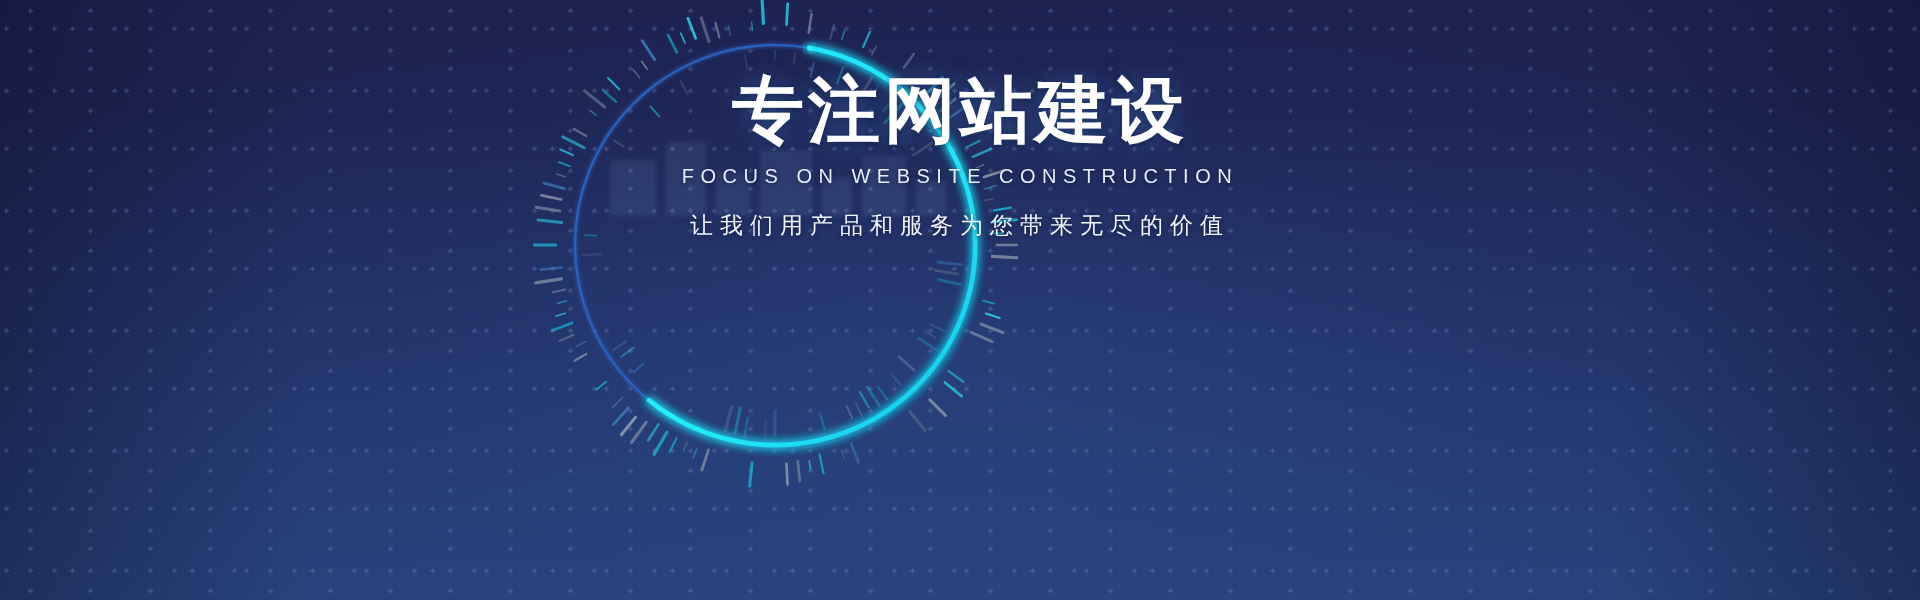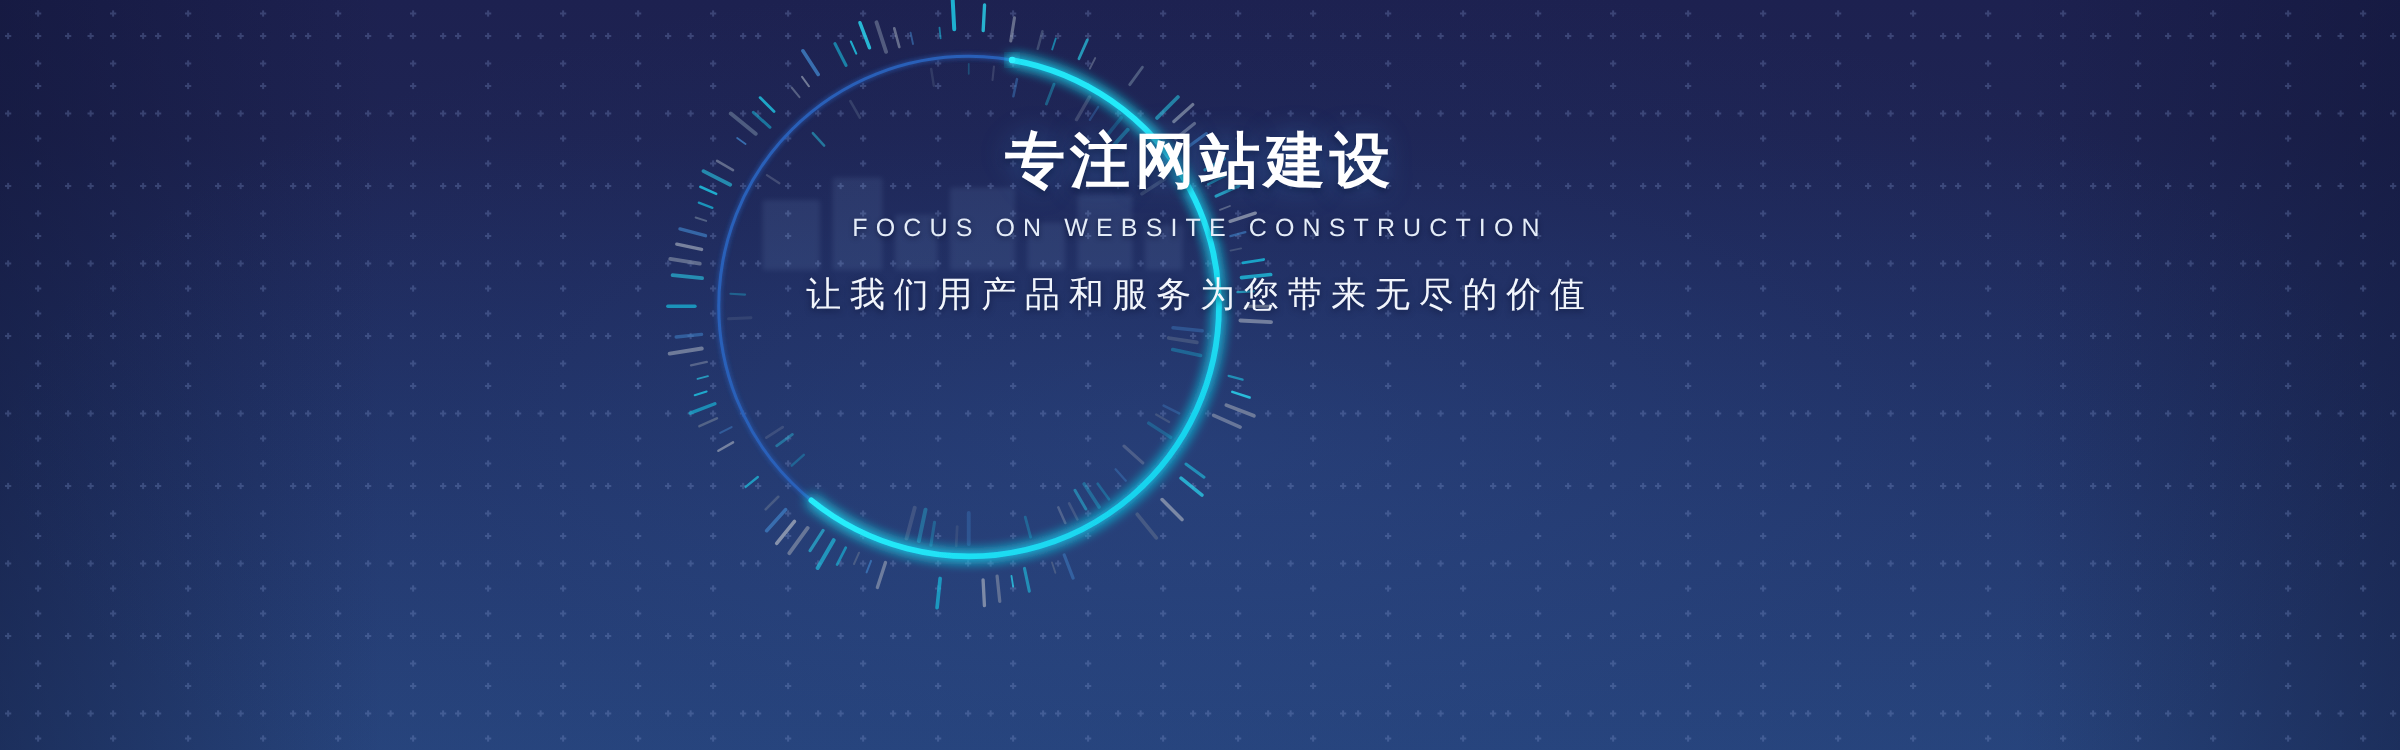--- a/index.html
+++ b/index.html
@@ -96,23 +96,23 @@
     height: 600px;
     z-index: 6;
     display: flex;
     flex-direction: column;
     align-items: center;
     justify-content: flex-start;
     pointer-events: none;
   }
 
   .title-main {
-    margin-top: 106px;
+    margin-top: 75px;
     font-family: Liberation Serif, serif;
-    font-size: 48px;
+    font-size: 72px;
     font-weight: 700;
     line-height: 1.0;
     color: #ffffff;
     letter-spacing: 4px;
     text-shadow:
        0 0 22px rgba(80,170,255,0.35),
        0 2px 6px rgba(4,10,36,0.55);
     white-space: nowrap;
   }
 
@@ -123,21 +123,21 @@
     font-weight: 400;
     color: #e4ecf8;
     letter-spacing: 6.5px;
     white-space: nowrap;
     text-shadow: 0 1px 4px rgba(4,10,36,0.5);
   }
 
   .title-sub {
     margin-top: 22px;
     font-family: "DejaVu Sans", "Liberation Sans", sans-serif;
-    font-size: 28px;
+    font-size: 23px;
     font-weight: 400;
     color: #f1f5fc;
     letter-spacing: 7px;
     white-space: nowrap;
     text-shadow: 0 1px 5px rgba(4,10,36,0.55);
   }
 </style>
 </head>
 <body>
 

